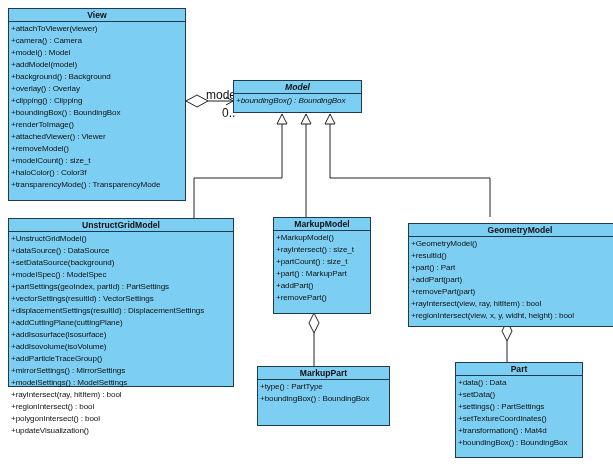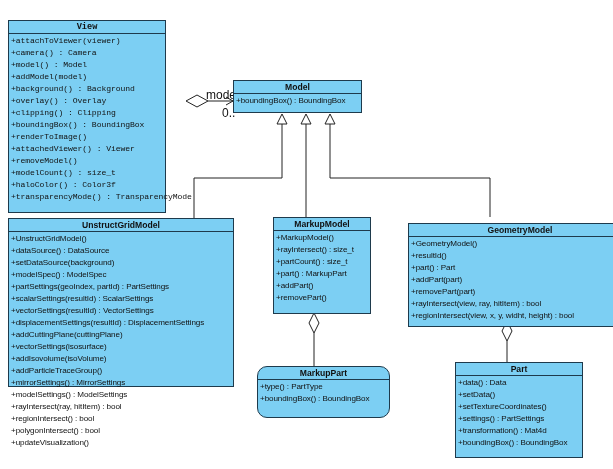--- a/index.html
+++ b/index.html
@@ -46,60 +46,59 @@
 
   <g>
     <polygon points="507,321 512,331 507,341 502,331" fill="#fff" stroke="#222"></polygon>
     <line x1="507" y1="341" x2="507" y2="362" stroke="#222"></line>
   </g>
 </svg>
 
 <span class="lbl" style="left:194px;top:88px;">models</span>
 <span class="lbl" style="left:210px;top:106px;">0..*</span>
 
-<div class="cls" style="left:8px;top:20px;width:158px;height:193px;font-family:Liberation Mono, monospace;">
+<div class="cls" style="left:8px;top:8px;width:178px;height:193px;">
   <div class="title">View</div>
   <div class="ops">
       <div class="op">+attachToViewer(viewer)</div>
       <div class="op">+camera() : Camera</div>
       <div class="op">+model() : Model</div>
       <div class="op">+addModel(model)</div>
       <div class="op">+background() : Background</div>
       <div class="op">+overlay() : Overlay</div>
       <div class="op">+clipping() : Clipping</div>
       <div class="op">+boundingBox() : BoundingBox</div>
       <div class="op">+renderToImage()</div>
       <div class="op">+attachedViewer() : Viewer</div>
       <div class="op">+removeModel()</div>
       <div class="op">+modelCount() : size_t</div>
       <div class="op">+haloColor() : Color3f</div>
       <div class="op">+transparencyMode() : TransparencyMode</div>
     </div>
 </div>
 
-<div class="cls" style="left:233px;top:80px;width:129px;height:33px;">
+<div class="cls" style="left:233px;top:80px;width:129px;height:33px;font-style:italic;">
   <div class="title">Model</div>
   <div class="ops">
       <div class="op">+boundingBox() : BoundingBox</div>
     </div>
 </div>
 
 <div class="cls" style="left:8px;top:218px;width:226px;height:169px;">
   <div class="title">UnstructGridModel</div>
   <div class="ops">
       <div class="op">+UnstructGridModel()</div>
       <div class="op">+dataSource() : DataSource</div>
       <div class="op">+setDataSource(background)</div>
       <div class="op">+modelSpec() : ModelSpec</div>
       <div class="op">+partSettings(geoIndex, partId) : PartSettings</div>
-      <div class="op">+scalarSettings(resultId) : ScalarSettings</div>
       <div class="op">+vectorSettings(resultId) : VectorSettings</div>
       <div class="op">+displacementSettings(resultId) : DisplacementSettings</div>
       <div class="op">+addCuttingPlane(cuttingPlane)</div>
-      <div class="op">+vectorSettings(isosurface)</div>
+      <div class="op">+addIsosurface(isosurface)</div>
       <div class="op">+addIsovolume(isoVolume)</div>
       <div class="op">+addParticleTraceGroup()</div>
       <div class="op">+mirrorSettings() : MirrorSettings</div>
       <div class="op">+modelSettings() : ModelSettings</div>
       <div class="op">+rayIntersect(ray, hitItem) : bool</div>
       <div class="op">+regionIntersect() : bool</div>
       <div class="op">+polygonIntersect() : bool</div>
       <div class="op">+updateVisualization()</div>
     </div>
 </div>
@@ -122,31 +121,31 @@
       <div class="op">+GeometryModel()</div>
       <div class="op">+resultId()</div>
       <div class="op">+part() : Part</div>
       <div class="op">+addPart(part)</div>
       <div class="op">+removePart(part)</div>
       <div class="op">+rayIntersect(view, ray, hitItem) : bool</div>
       <div class="op">+regionIntersect(view, x, y, widht, height) : bool</div>
     </div>
 </div>
 
-<div class="cls" style="left:257px;top:366px;width:133px;height:52px;border-radius:10px;">
+<div class="cls" style="left:257px;top:366px;width:133px;height:60px;">
   <div class="title">MarkupPart</div>
   <div class="ops">
       <div class="op">+type() : PartType</div>
       <div class="op">+boundingBox() : BoundingBox</div>
     </div>
 </div>
 
 <div class="cls" style="left:441px;top:362px;width:128px;height:96px;margin-left:14px;">
   <div class="title">Part</div>
   <div class="ops">
       <div class="op">+data() : Data</div>
       <div class="op">+setData()</div>
+      <div class="op">+settings() : PartSettings</div>
       <div class="op">+setTextureCoordinates()</div>
-      <div class="op">+settings() : PartSettings</div>
       <div class="op">+transformation() : Mat4d</div>
       <div class="op">+boundingBox() : BoundingBox</div>
     </div>
 </div>
 
 </body></html>

